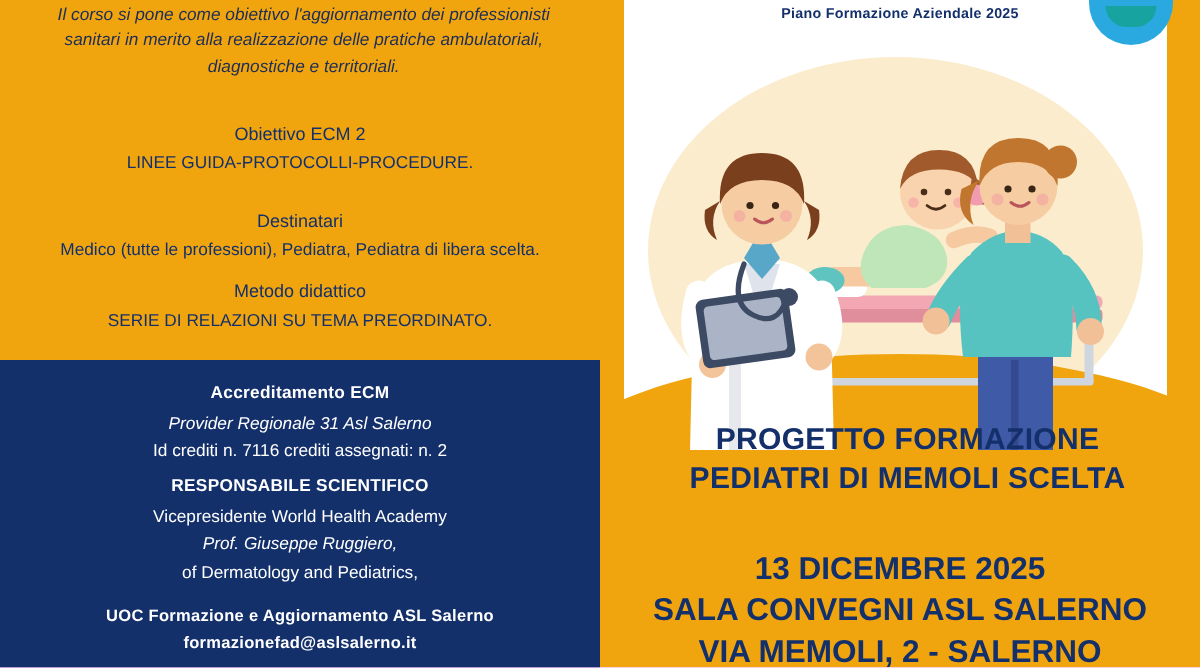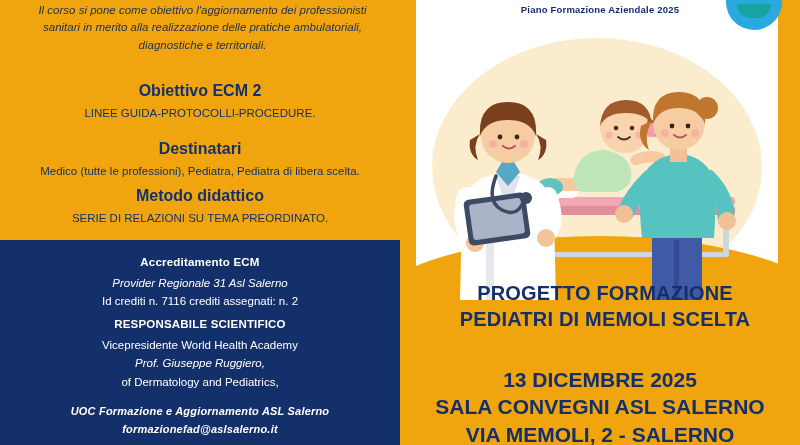--- a/index.html
+++ b/index.html
@@ -41,22 +41,22 @@
     width: 365px;
     text-align: center;
     font-style: italic;
     font-size: 11.5px;
     line-height: 1.5;
     color: #1d2d57;
   }
 
   .block { position: absolute; width: 400px; text-align: center; }
   .block .hd {
-    font-weight: bold;
-    font-size: 16px;
+    font-weight: normal;
+    font-size: 12px;
     color: #14306b;
     margin-bottom: 5px;
   }
   .block .bd {
     font-size: 11.5px;
     color: #14306b;
     line-height: 1.45;
   }
   #blk-obiettivo { top: 82px; }
   #blk-destinatari { top: 140px; }
@@ -67,21 +67,21 @@
     font-weight: bold;
     font-size: 11.5px;
     margin-bottom: 6px;
     letter-spacing: .2px;
   }
   .nblock .bd { font-size: 11.5px; line-height: 1.6; }
   .nblock .it { font-style: italic; }
   #blk-accredit { top: 256px; }
   #blk-resp { top: 318px; }
   #blk-uoc { top: 405px; }
-  #blk-uoc .hd { font-size: 11px; font-style: italic; }
+  #blk-uoc .hd { font-size: 11px; }
   .b7116 { font-weight: normal; }
 
   
   .right-col {
     position: absolute;
     left: 400px; top: 0;
     width: 400px; height: 445px;
     background: #f0abfc;
     overflow: hidden;
   }

